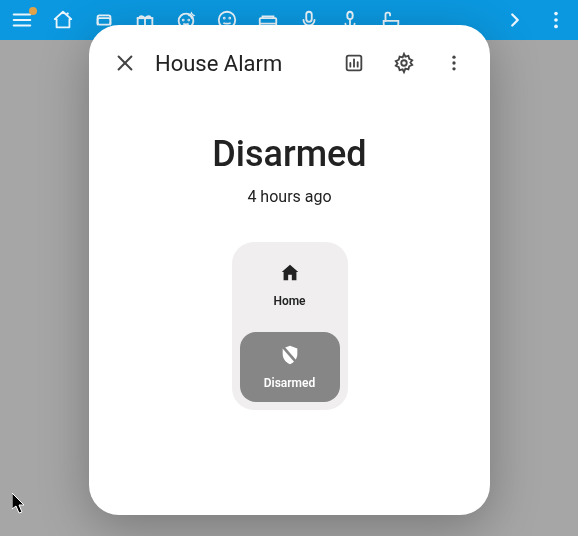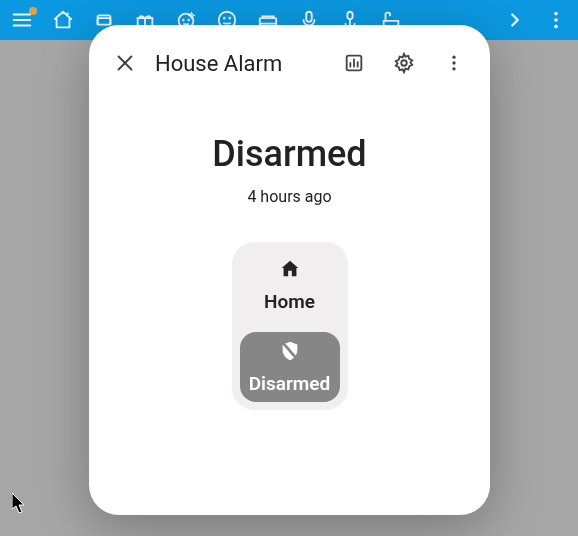--- a/index.html
+++ b/index.html
@@ -108,21 +108,21 @@
     height: 70px;
     display: flex;
     flex-direction: column;
     align-items: center;
     justify-content: center;
     border-radius: 16px;
     cursor: pointer;
     gap: 6px;
   }
   .opt .opt-label {
-    font-size: 19px;
+    font-size: 12px;
     font-weight: 600;
     color: #222;
   }
   .opt svg { color: #222; }
   .opt.selected {
     background: #868686;
   }
   .opt.selected .opt-label { color: #fff; }
   .opt.selected svg { color: #fff; }
 

